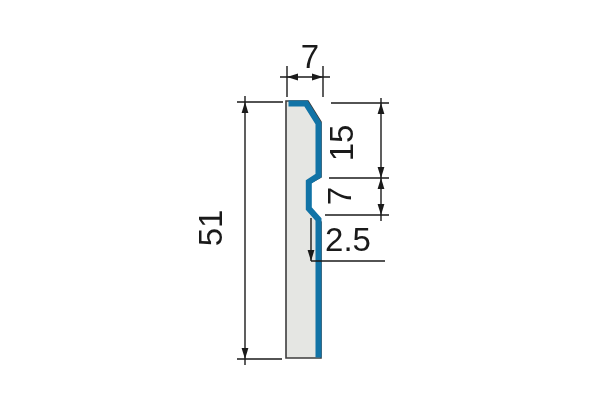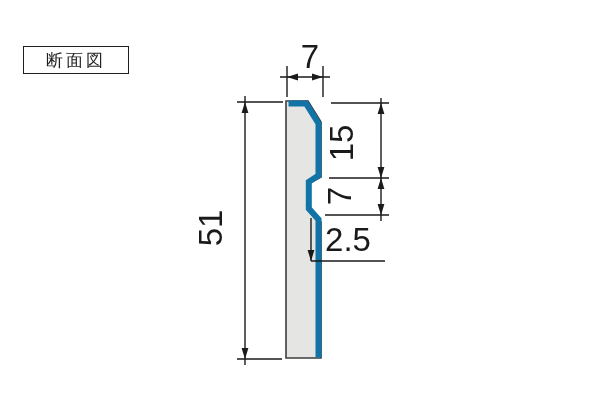--- a/index.html
+++ b/index.html
@@ -51,23 +51,20 @@
     font-family: "Liberation Sans", sans-serif;
     font-size: 33px;
     fill: #1a1a1a;
   }
 </style>
 </head>
 <body>
 
 <div class="canvas">
 
-  <div class="label-box">
-    <span>断面図</span>
-  </div>
 
   <svg class="drawing" width="600" height="400" viewBox="0 0 600 400">
 
     <polygon points="286,101 308,101 321,122 321,177 310,183 310,210 321,222 321,358 286,358" fill="#e5e6e3" stroke="#3d3d3d" stroke-width="1.6"></polygon>
 
     <path d="M 288.5,103.5 L 306,103.5 L 318.5,123.5 L 318.5,175.5 L 308.8,181.8 L 308.8,208.5 L 318.5,219.5 L 318.5,357.5" fill="none" stroke="#1173a6" stroke-width="6" stroke-linejoin="miter"></path>
 
     <g>
       <line class="dim-line" x1="287" y1="66" x2="287" y2="97"></line>
       <line class="dim-line" x1="323" y1="66" x2="323" y2="97"></line>

